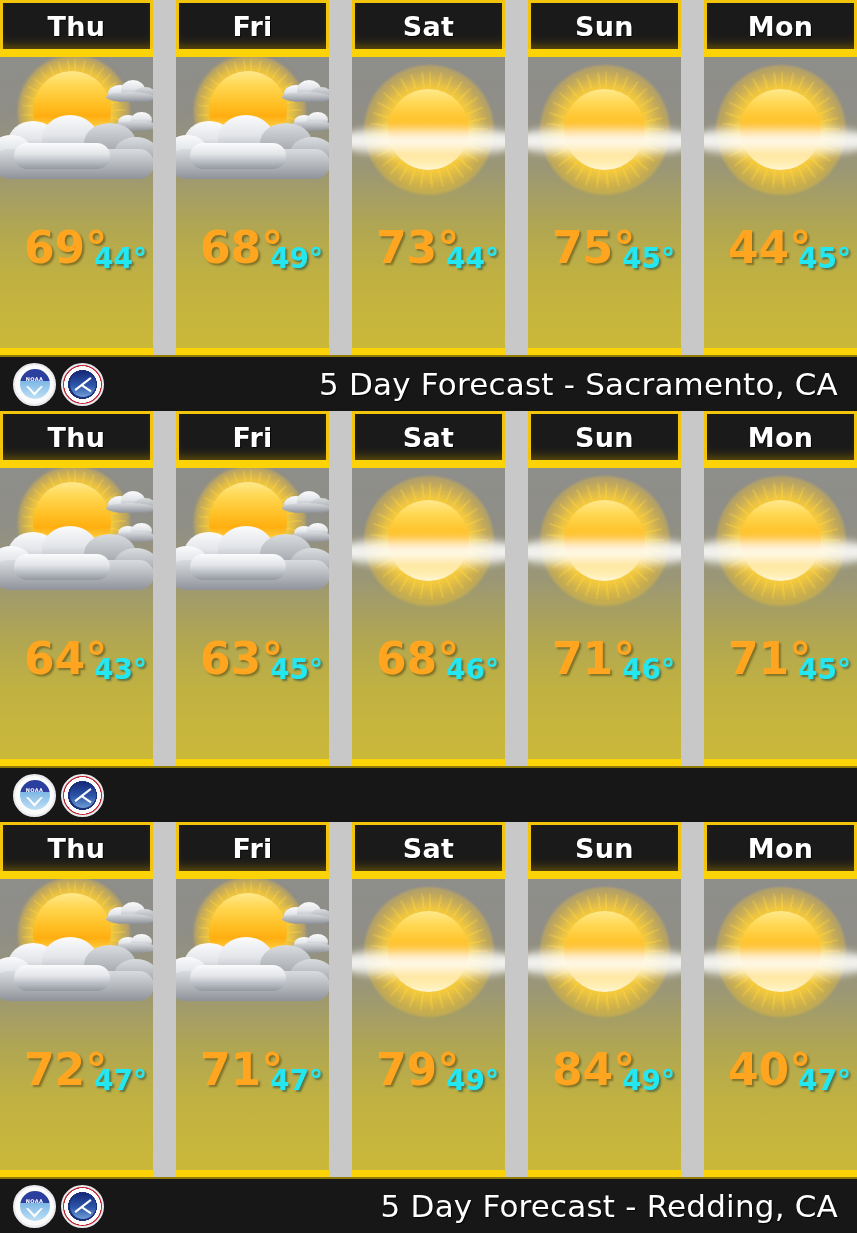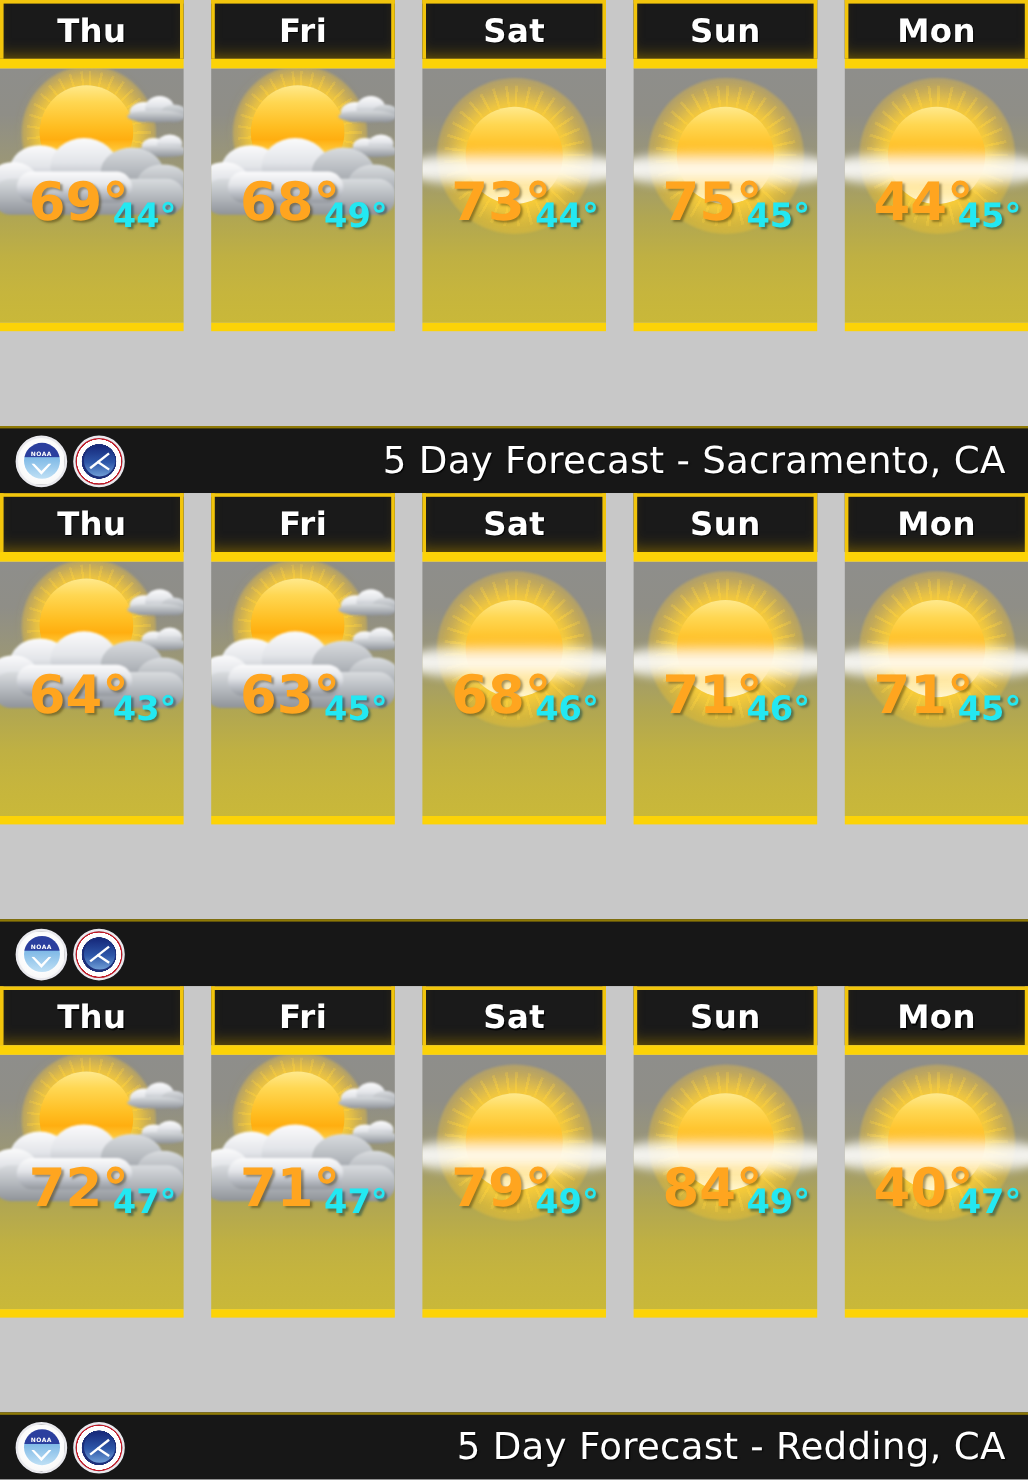--- a/index.html
+++ b/index.html
@@ -17,21 +17,21 @@
   .days-strip {
     display: flex;
     width: 857px;
     height: 355px;
     background: #c8c8c8;
     gap: 0;
   }
 
   .day-col {
     position: relative;
-    height: 276px;
+    height: 355px;
     flex: 0 0 153px;
     margin-right: 23px;
     display: flex;
     flex-direction: column;
   }
   .day-col:last-child { margin-right: 0; flex: 0 0 153px; }
 
   
   .day-header {
     position: relative;

